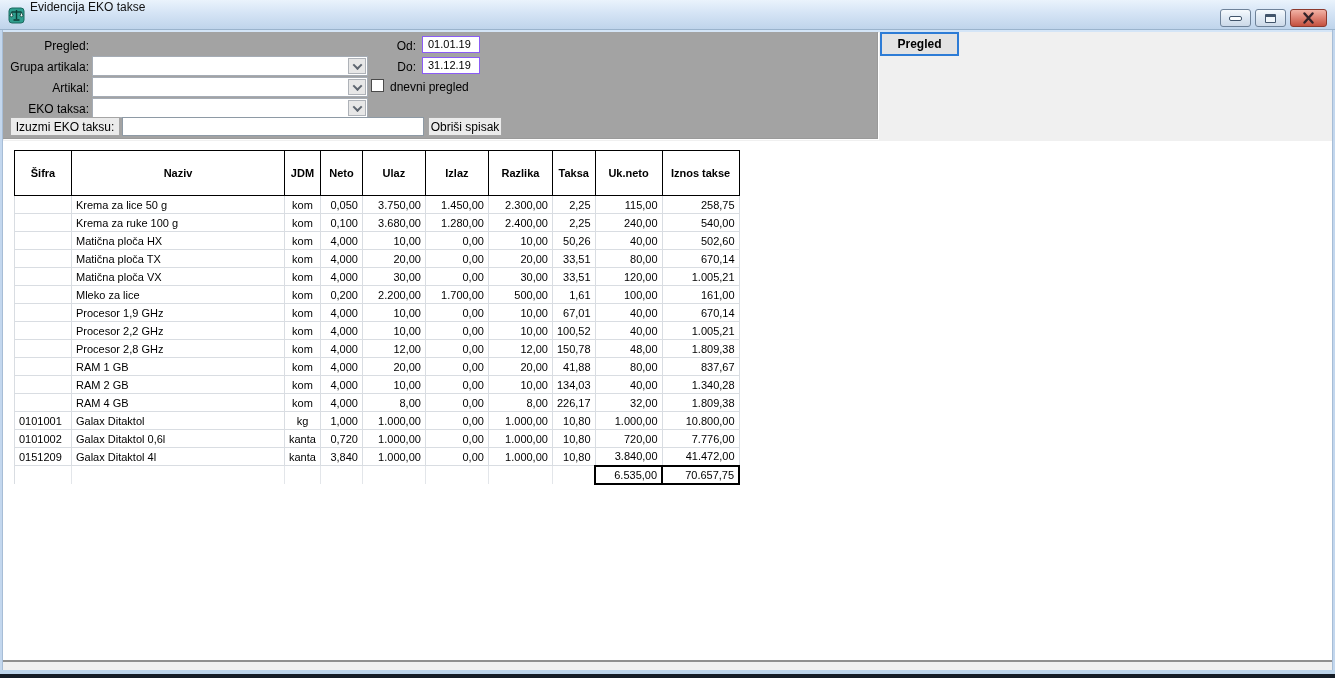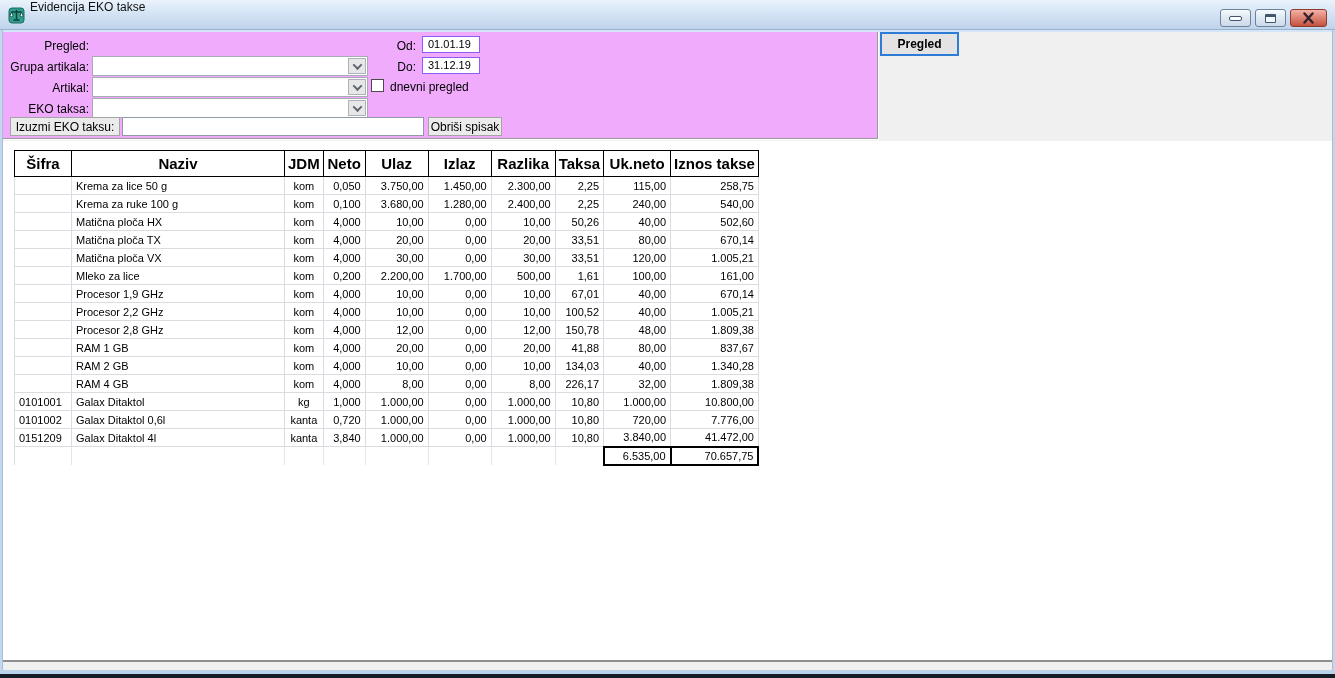--- a/index.html
+++ b/index.html
@@ -44,21 +44,21 @@
 
   
   .grid-bottom-line { position:absolute; left:3px; right:3px; top:660px; height:2px; background:#8f8f8f; }
   .bottom-gray { position:absolute; left:3px; right:3px; top:662px; height:8px; background:#f0f0f0; }
   .bottom-blue { position:absolute; left:0; right:0; top:670px; height:4px; background:#bcd4ea; }
   .bottom-dark { position:absolute; left:0; right:0; top:674px; height:4px; background:#141c26; }
 
   
   .panel {
     position:absolute; left:3px; top:32px; width:875px; height:107px;
-    background:#f0abfc;
+    background:#a3a3a3;
     border-right:1px solid #9a9a9a; border-bottom:1px solid #9a9a9a;
     box-shadow:1px 1px 0 #ffffff;
   }
   .form-label { position:absolute; font-size:12px; color:#000; text-align:right; white-space:nowrap; }
   .combo {
     position:absolute; left:89px; width:276px; height:20px;
     background:#fff; border:1px solid #a5acb5;
   }
   .combo-val { position:absolute; left:4px; top:2px; font-size:12px; color:#000; white-space:nowrap; }
   .combo-btn {
@@ -84,22 +84,22 @@
     position:absolute; left:880px; top:32px; width:79px; height:24px;
     background:#e3e3e3; border:2px solid #2d7cd6;
     font-size:12px; font-weight:bold; color:#000;
     display:flex; align-items:center; justify-content:center;
   }
 
   
   .grid-area { position:absolute; left:3px; right:3px; top:141px; height:519px; background:#ffffff; }
   table.grid { border-collapse:collapse; table-layout:fixed; position:absolute; left:11px; top:9px; background:#fff; }
   table.grid th {
-    border:1px solid #000; background:#fff; font-size:15px; font-weight:bold;
-    height:17px; padding:4px 3px; color:#000; text-align:center; overflow:hidden; white-space:nowrap;
+    border:1px solid #000; background:#fff; font-size:11px; font-weight:bold;
+    height:17px; padding:16px 3px; color:#000; text-align:center; overflow:hidden; white-space:nowrap;
   }
   table.grid td {
     border-right:1px solid #d9dde2; border-bottom:1px solid #d9dde2;
     height:18px; padding:0 4px; font-size:11px; color:#000; background:#fff;
     overflow:hidden; white-space:nowrap;
   }
   table.grid td:first-child { border-left:1px solid #d9dde2; }
   .w0{width:57px}.w1{width:213px}.w2{width:24px}.w3{width:42px}.w4{width:63px}
   .w5{width:63px}.w6{width:64px}.w7{width:40px}.w8{width:67px}.w9{width:77px}
   td.num { text-align:right; }

